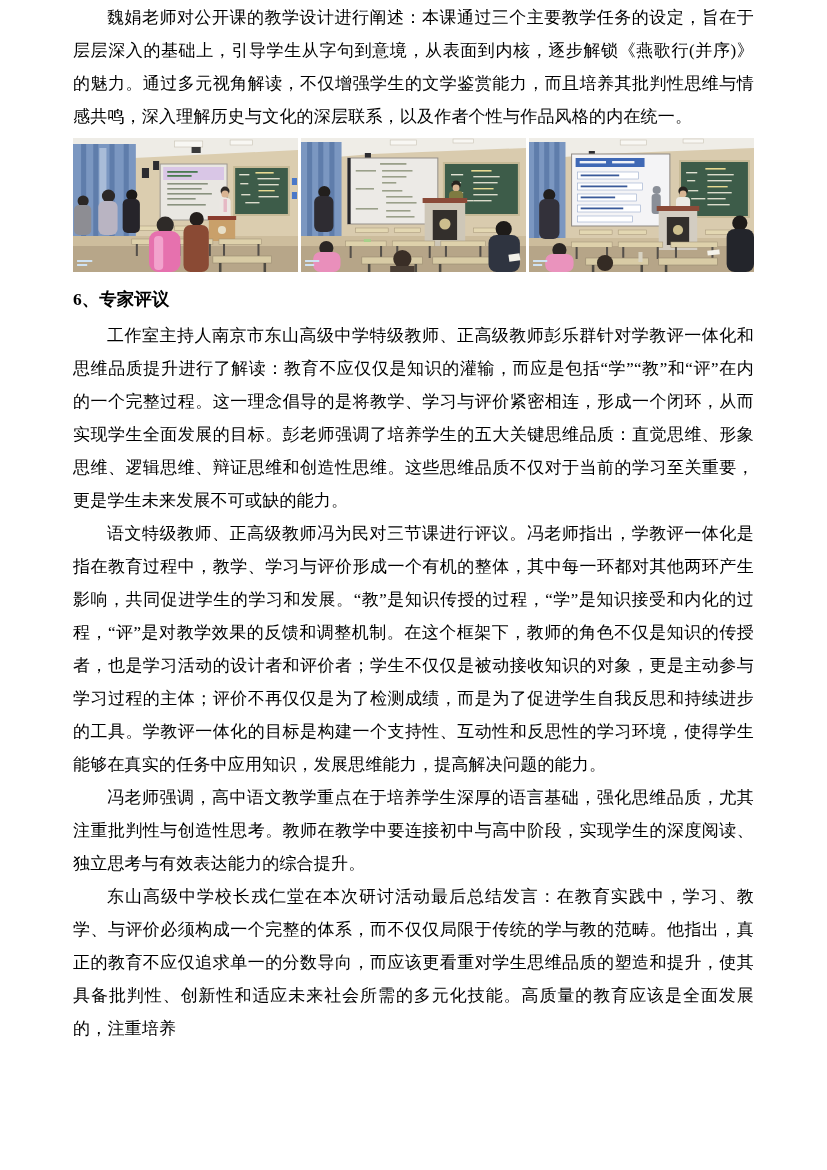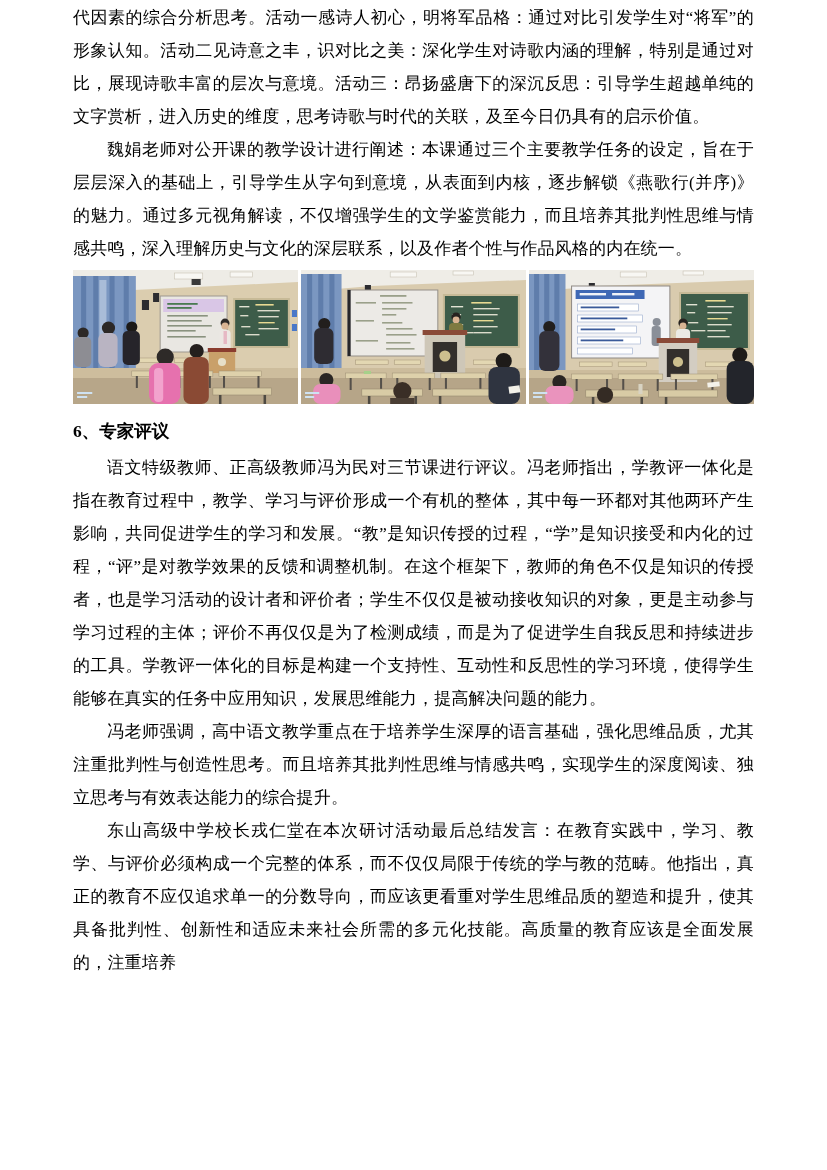--- a/index.html
+++ b/index.html
@@ -26,21 +26,20 @@
   .heading{
     margin:14px 0 7px 0;font-size:17.5px;font-weight:700;
     line-height:26px;color:#000000;
   }
 </style>
 </head>
 <body>
 
 <div class="page">
 
-  <p class="para">代因素的综合分析思考。活动一感诗人初心，明将军品格：通过对比引发学生对“将军”的形象认知。活动二见诗意之丰，识对比之美：深化学生对诗歌内涵的理解，特别是通过对比，展现诗歌丰富的层次与意境。活动三：昂扬盛唐下的深沉反思：引导学生超越单纯的文字赏析，进入历史的维度，思考诗歌与时代的关联，及至今日仍具有的启示价值。</p>
   <p class="para indent">魏娟老师对公开课的教学设计进行阐述：本课通过三个主要教学任务的设定，旨在于层层深入的基础上，引导学生从字句到意境，从表面到内核，逐步解锁《燕歌行(并序)》的魅力。通过多元视角解读，不仅增强学生的文学鉴赏能力，而且培养其批判性思维与情感共鸣，深入理解历史与文化的深层联系，以及作者个性与作品风格的内在统一。</p>
 
   <div class="photo-row">
 
     <figure class="photo">
       <svg viewBox="0 0 222 134" preserveAspectRatio="none">
         <rect width="222" height="134" fill="#dbcdaf"></rect>
         <polygon points="0,0 222,0 222,12 60,20 0,28" fill="#eeece6"></polygon>
         <rect x="100" y="3" width="28" height="6" fill="#f8f7f3" stroke="#c9c4b6" stroke-width="0.6"></rect>
         <rect x="155" y="2" width="22" height="5" fill="#f8f7f3" stroke="#c9c4b6" stroke-width="0.6"></rect>
@@ -271,17 +270,18 @@
         <rect x="195" y="91" width="27" height="43" rx="8" fill="#23252b"></rect>
         <rect x="4" y="122" width="14" height="2" fill="#cfe2f2"></rect>
         <rect x="4" y="126" width="9" height="2" fill="#cfe2f2"></rect>
       </svg>
     </figure>
 
   </div>
 
   <h2 class="heading">6、专家评议</h2>
 
+  <p class="para indent">工作室主持人南京市东山高级中学特级教师、正高级教师彭乐群针对学教评一体化和思维品质提升进行了解读：教育不应仅仅是知识的灌输，而应是包括“学”“教”和“评”在内的一个完整过程。这一理念倡导的是将教学、学习与评价紧密相连，形成一个闭环，从而实现学生全面发展的目标。彭老师强调了培养学生的五大关键思维品质：直觉思维、形象思维、逻辑思维、辩证思维和创造性思维。这些思维品质不仅对于当前的学习至关重要，更是学生未来发展不可或缺的能力。</p>
   <p class="para indent">语文特级教师、正高级教师冯为民对三节课进行评议。冯老师指出，学教评一体化是指在教育过程中，教学、学习与评价形成一个有机的整体，其中每一环都对其他两环产生影响，共同促进学生的学习和发展。“教”是知识传授的过程，“学”是知识接受和内化的过程，“评”是对教学效果的反馈和调整机制。在这个框架下，教师的角色不仅是知识的传授者，也是学习活动的设计者和评价者；学生不仅仅是被动接收知识的对象，更是主动参与学习过程的主体；评价不再仅仅是为了检测成绩，而是为了促进学生自我反思和持续进步的工具。学教评一体化的目标是构建一个支持性、互动性和反思性的学习环境，使得学生能够在真实的任务中应用知识，发展思维能力，提高解决问题的能力。</p>
-  <p class="para indent">冯老师强调，高中语文教学重点在于培养学生深厚的语言基础，强化思维品质，尤其注重批判性与创造性思考。而且培养其批判性思维与情感共鸣，实现学生的深度阅读、独立思考与有效表达能力的综合提升。</p>
+  <p class="para indent">冯老师强调，高中语文教学重点在于培养学生深厚的语言基础，强化思维品质，尤其注重批判性与创造性思考。教师在教学中要连接初中与高中阶段，实现学生的深度阅读、独立思考与有效表达能力的综合提升。</p>
   <p class="para indent">东山高级中学校长戎仁堂在本次研讨活动最后总结发言：在教育实践中，学习、教学、与评价必须构成一个完整的体系，而不仅仅局限于传统的学与教的范畴。他指出，真正的教育不应仅追求单一的分数导向，而应该更看重对学生思维品质的塑造和提升，使其具备批判性、创新性和适应未来社会所需的多元化技能。高质量的教育应该是全面发展的，注重培养</p>
 
 </div>
 
 </body></html>

